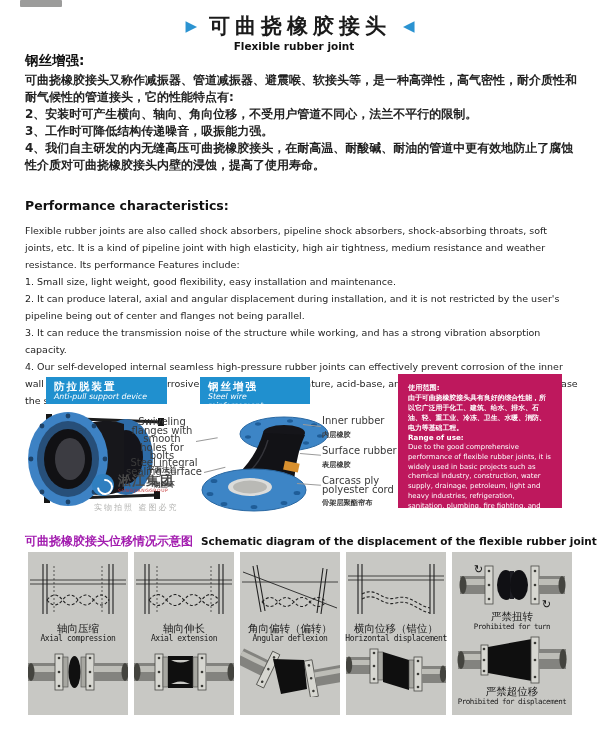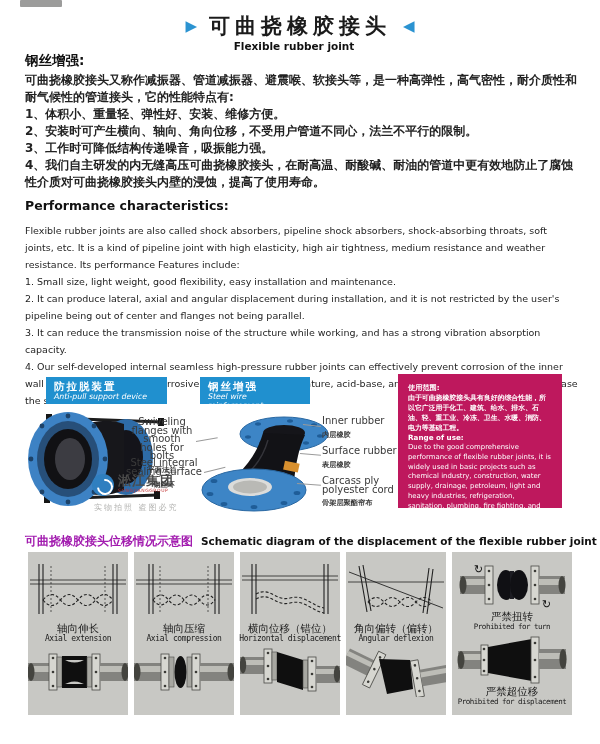--- a/index.html
+++ b/index.html
@@ -68,21 +68,20 @@
   <div class="abs title-row">
     <span class="arrow">▶</span>
     <h1 class="title-cn">可曲挠橡胶接头</h1>
     <span class="arrow">◀</span>
   </div>
   <div class="abs subtitle">Flexible rubber joint</div>
 
   <div class="abs h-cn">钢丝增强:</div>
   <div class="abs cn-body">
     <p>可曲挠橡胶接头又称作减振器、管道减振器、避震喉、软接头等，是一种高弹性，高气密性，耐介质性和耐气候性的管道接头，它的性能特点有:</p>
-    <p>1、体积小、重量轻、弹性好、安装、维修方便。</p>
     <p>2、安装时可产生横向、轴向、角向位移，不受用户管道不同心，法兰不平行的限制。</p>
     <p>3、工作时可降低结构传递噪音，吸振能力强。</p>
     <p>4、我们自主研发的内无缝高压可曲挠橡胶接头，在耐高温、耐酸碱、耐油的管道中更有效地防止了腐蚀性介质对可曲挠橡胶接头内壁的浸蚀，提高了使用寿命。</p>
   </div>
 
   <div class="abs h-en">Performance characteristics:</div>
   <div class="abs en-body">
     <p>Flexible rubber joints are also called shock absorbers, pipeline shock absorbers, shock-absorbing throats, soft joints, etc. It is a kind of pipeline joint with high elasticity, high air tightness, medium resistance and weather resistance. Its performance Features include:</p>
     <p>1. Small size, light weight, good flexibility, easy installation and maintenance.</p>
     <p>2. It can produce lateral, axial and angular displacement during installation, and it is not restricted by the user's pipeline being out of center and flanges not being parallel.</p>
@@ -198,20 +197,55 @@
   <div class="abs sch-title">
     <span class="cn">可曲挠橡胶接头位移情况示意图</span>
     <span class="en">Schematic diagram of the displacement of the flexible rubber joint</span>
   </div>
 
   <div class="abs panels">
 
     <div class="panel">
       <svg class="diag" width="100" height="66" viewBox="0 0 100 66">
         <g stroke="#222" fill="none" stroke-width="1.1">
+          <path d="M15,8 V58 M19,8 V58 M81,8 V58 M85,8 V58"></path>
+          <path d="M26,10 V56 M74,10 V56" stroke-width=".7" stroke-dasharray="2,2"></path>
+          <path d="M2,24 H98 M2,28 H98" stroke-width=".8"></path>
+          <path d="M19,44 q7.75,-10 15.5,0 t15.5,0 t15.5,0 t15.5,0" stroke-dasharray="3,2"></path>
+          <path d="M19,44 q7.75,10 15.5,0 t15.5,0 t15.5,0 t15.5,0" stroke-dasharray="3,2"></path>
+        </g>
+      </svg>
+      <div class="plabel-cn">轴向压缩</div>
+      <div class="plabel-en">Axial compression</div>
+      <svg class="photo" width="100" height="50" viewBox="0 0 100 50">
+        <rect x="0" y="16" width="28" height="18" fill="#83837f"></rect>
+          <rect x="0" y="19" width="28" height="6" fill="#bdbdb7"></rect>
+        <ellipse cx="3" cy="25" rx="3.5" ry="9" fill="#44443f"></ellipse>
+        <rect x="27" y="7" width="8" height="36" fill="#d6d6d0" stroke="#4a4a46" stroke-width=".8"></rect>
+        <rect x="35" y="10" width="5" height="30" fill="#a7a7a1" stroke="#4a4a46" stroke-width=".6"></rect>
+        <ellipse cx="46.5" cy="25" rx="6" ry="16" fill="#101010"></ellipse>
+        <rect x="53" y="10" width="5" height="30" fill="#a7a7a1" stroke="#4a4a46" stroke-width=".6"></rect>
+        <rect x="58" y="7" width="8" height="36" fill="#d6d6d0" stroke="#4a4a46" stroke-width=".8"></rect>
+        <rect x="66" y="16" width="34" height="18" fill="#83837f"></rect>
+          <rect x="66" y="19" width="34" height="6" fill="#bdbdb7"></rect>
+        <ellipse cx="97" cy="25" rx="3.5" ry="9" fill="#44443f"></ellipse>
+        <g fill="#3a3a36">
+            <circle cx="31" cy="11" r="1.3"></circle>
+            <circle cx="31" cy="25" r="1.3"></circle>
+            <circle cx="31" cy="39" r="1.3"></circle>
+        <circle cx="62" cy="11" r="1.3"></circle>
+            <circle cx="62" cy="25" r="1.3"></circle>
+            <circle cx="62" cy="39" r="1.3"></circle>
+          </g>
+      </svg>
+    </div>
+
+    <div class="panel">
+      <svg class="diag" width="100" height="66" viewBox="0 0 100 66">
+        <g stroke="#222" fill="none" stroke-width="1.1">
           <path d="M11,8 V58 M15,8 V58 M85,8 V58 M89,8 V58"></path>
           <path d="M23,10 V56 M77,10 V56" stroke-width=".7" stroke-dasharray="2,2"></path>
           <path d="M2,24 H98 M2,28 H98" stroke-width=".8"></path>
           <path d="M15,44 q8.75,-11 17.5,0 t17.5,0 t17.5,0 t17.5,0" stroke-dasharray="3,2"></path>
           <path d="M15,44 q8.75,11 17.5,0 t17.5,0 t17.5,0 t17.5,0" stroke-dasharray="3,2"></path>
         </g>
       </svg>
       <div class="plabel-cn">轴向伸长</div>
       <div class="plabel-en">Axial extension</div>
       <svg class="photo" width="100" height="50" viewBox="0 0 100 50">
@@ -235,49 +269,51 @@
         <circle cx="68" cy="11" r="1.3"></circle>
             <circle cx="68" cy="25" r="1.3"></circle>
             <circle cx="68" cy="39" r="1.3"></circle>
           </g>
       </svg>
     </div>
 
     <div class="panel">
       <svg class="diag" width="100" height="66" viewBox="0 0 100 66">
         <g stroke="#222" fill="none" stroke-width="1.1">
-          <path d="M15,8 V58 M19,8 V58 M81,8 V58 M85,8 V58"></path>
-          <path d="M26,10 V56 M74,10 V56" stroke-width=".7" stroke-dasharray="2,2"></path>
-          <path d="M2,24 H98 M2,28 H98" stroke-width=".8"></path>
-          <path d="M19,44 q7.75,-10 15.5,0 t15.5,0 t15.5,0 t15.5,0" stroke-dasharray="3,2"></path>
-          <path d="M19,44 q7.75,10 15.5,0 t15.5,0 t15.5,0 t15.5,0" stroke-dasharray="3,2"></path>
-        </g>
-      </svg>
-      <div class="plabel-cn">轴向压缩</div>
-      <div class="plabel-en">Axial compression</div>
+          <path d="M13,10 L21,56 M17,9 L25,55 M83,12 L77,57 M87,13 L81,58"></path>
+          <path d="M3,16 L97,52" stroke-width=".9"></path>
+          <path d="M2,26 H98" stroke-width=".8"></path>
+          <path d="M22,46 q8,-9 16,0 t16,0 t16,0 t16,0" stroke-dasharray="3,2"></path>
+          <path d="M22,46 q8,9 16,0 t16,0 t16,0 t16,0" stroke-dasharray="3,2"></path>
+        </g>
+      </svg>
+      <div class="plabel-cn">角向偏转（偏转）</div>
+      <div class="plabel-en">Angular deflexion</div>
       <svg class="photo" width="100" height="50" viewBox="0 0 100 50">
-        <rect x="0" y="16" width="28" height="18" fill="#83837f"></rect>
-          <rect x="0" y="19" width="28" height="6" fill="#bdbdb7"></rect>
-        <ellipse cx="3" cy="25" rx="3.5" ry="9" fill="#44443f"></ellipse>
-        <rect x="27" y="7" width="8" height="36" fill="#d6d6d0" stroke="#4a4a46" stroke-width=".8"></rect>
-        <rect x="35" y="10" width="5" height="30" fill="#a7a7a1" stroke="#4a4a46" stroke-width=".6"></rect>
-        <ellipse cx="46.5" cy="25" rx="6" ry="16" fill="#101010"></ellipse>
-        <rect x="53" y="10" width="5" height="30" fill="#a7a7a1" stroke="#4a4a46" stroke-width=".6"></rect>
-        <rect x="58" y="7" width="8" height="36" fill="#d6d6d0" stroke="#4a4a46" stroke-width=".8"></rect>
-        <rect x="66" y="16" width="34" height="18" fill="#83837f"></rect>
-          <rect x="66" y="19" width="34" height="6" fill="#bdbdb7"></rect>
-        <ellipse cx="97" cy="25" rx="3.5" ry="9" fill="#44443f"></ellipse>
-        <g fill="#3a3a36">
-            <circle cx="31" cy="11" r="1.3"></circle>
-            <circle cx="31" cy="25" r="1.3"></circle>
-            <circle cx="31" cy="39" r="1.3"></circle>
-        <circle cx="62" cy="11" r="1.3"></circle>
-            <circle cx="62" cy="25" r="1.3"></circle>
-            <circle cx="62" cy="39" r="1.3"></circle>
-          </g>
+        <g transform="rotate(26 36 27)">
+          <rect x="-4" y="18" width="28" height="17" fill="#83837f"></rect>
+            <rect x="-4" y="21" width="28" height="5" fill="#bdbdb7"></rect>
+          <rect x="23" y="8" width="8" height="37" fill="#d6d6d0" stroke="#4a4a46" stroke-width=".8"></rect>
+          <g fill="#3a3a36">
+              <circle cx="27" cy="13" r="1.3"></circle>
+              <circle cx="27" cy="26" r="1.3"></circle>
+              <circle cx="27" cy="40" r="1.3"></circle>
+            </g>
+        </g>
+        <g transform="rotate(-10 66 25)">
+          <rect x="66" y="14" width="8" height="37" fill="#d6d6d0" stroke="#4a4a46" stroke-width=".8"></rect>
+          <rect x="74" y="24" width="28" height="17" fill="#83837f"></rect>
+            <rect x="74" y="27" width="28" height="5" fill="#bdbdb7"></rect>
+          <g fill="#3a3a36">
+              <circle cx="70" cy="19" r="1.3"></circle>
+              <circle cx="70" cy="32" r="1.3"></circle>
+              <circle cx="70" cy="45" r="1.3"></circle>
+            </g>
+        </g>
+        <path d="M33,12 L64,13 L67,42 L41,47 Z" fill="#0f0f0f"></path>
       </svg>
     </div>
 
     <div class="panel">
       <svg class="diag" width="100" height="66" viewBox="0 0 100 66">
         <g stroke="#222" fill="none" stroke-width="1.1">
           <path d="M12,8 V58 M16,8 V58 M84,8 V58 M88,8 V58"></path>
           <path d="M2,20 H98 M2,24 H98" stroke-width=".8"></path>
           <path d="M16,38 C30,30 36,46 50,42 S72,50 84,52" stroke-dasharray="3,2"></path>
           <path d="M16,43 C30,35 36,51 50,47 S72,55 84,57" stroke-dasharray="3,2"></path>
@@ -301,57 +337,20 @@
             <circle cx="28" cy="6" r="1.3"></circle>
             <circle cx="28" cy="19" r="1.3"></circle>
             <circle cx="28" cy="32" r="1.3"></circle>
         <circle cx="72" cy="14" r="1.3"></circle>
             <circle cx="72" cy="27" r="1.3"></circle>
             <circle cx="72" cy="40" r="1.3"></circle>
           </g>
       </svg>
     </div>
 
-    <div class="panel">
-      <svg class="diag" width="100" height="66" viewBox="0 0 100 66">
-        <g stroke="#222" fill="none" stroke-width="1.1">
-          <path d="M13,10 L21,56 M17,9 L25,55 M83,12 L77,57 M87,13 L81,58"></path>
-          <path d="M3,16 L97,52" stroke-width=".9"></path>
-          <path d="M2,26 H98" stroke-width=".8"></path>
-          <path d="M22,46 q8,-9 16,0 t16,0 t16,0 t16,0" stroke-dasharray="3,2"></path>
-          <path d="M22,46 q8,9 16,0 t16,0 t16,0 t16,0" stroke-dasharray="3,2"></path>
-        </g>
-      </svg>
-      <div class="plabel-cn">角向偏转（偏转）</div>
-      <div class="plabel-en">Angular deflexion</div>
-      <svg class="photo" width="100" height="50" viewBox="0 0 100 50">
-        <g transform="rotate(26 36 27)">
-          <rect x="-4" y="18" width="28" height="17" fill="#83837f"></rect>
-            <rect x="-4" y="21" width="28" height="5" fill="#bdbdb7"></rect>
-          <rect x="23" y="8" width="8" height="37" fill="#d6d6d0" stroke="#4a4a46" stroke-width=".8"></rect>
-          <g fill="#3a3a36">
-              <circle cx="27" cy="13" r="1.3"></circle>
-              <circle cx="27" cy="26" r="1.3"></circle>
-              <circle cx="27" cy="40" r="1.3"></circle>
-            </g>
-        </g>
-        <g transform="rotate(-10 66 25)">
-          <rect x="66" y="14" width="8" height="37" fill="#d6d6d0" stroke="#4a4a46" stroke-width=".8"></rect>
-          <rect x="74" y="24" width="28" height="17" fill="#83837f"></rect>
-            <rect x="74" y="27" width="28" height="5" fill="#bdbdb7"></rect>
-          <g fill="#3a3a36">
-              <circle cx="70" cy="19" r="1.3"></circle>
-              <circle cx="70" cy="32" r="1.3"></circle>
-              <circle cx="70" cy="45" r="1.3"></circle>
-            </g>
-        </g>
-        <path d="M33,12 L64,13 L67,42 L41,47 Z" fill="#0f0f0f"></path>
-      </svg>
-    </div>
-
     <div class="panel panel-wide">
       <svg class="photo" style="margin-top:8px;" width="112" height="50" viewBox="0 0 112 50">
         <rect x="4" y="16" width="26" height="18" fill="#83837f"></rect>
           <rect x="4" y="19" width="26" height="6" fill="#bdbdb7"></rect>
         <ellipse cx="7" cy="25" rx="3.5" ry="9" fill="#44443f"></ellipse>
         <rect x="29" y="6" width="8" height="38" fill="#d6d6d0" stroke="#4a4a46" stroke-width=".8"></rect>
         <ellipse cx="50" cy="25" rx="9" ry="15" fill="#101014"></ellipse>
         <rect x="54" y="11" width="4" height="28" fill="#1c1c22"></rect>
         <ellipse cx="63" cy="25" rx="9" ry="15" fill="#101014"></ellipse>
         <rect x="75" y="6" width="8" height="38" fill="#d6d6d0" stroke="#4a4a46" stroke-width=".8"></rect>

